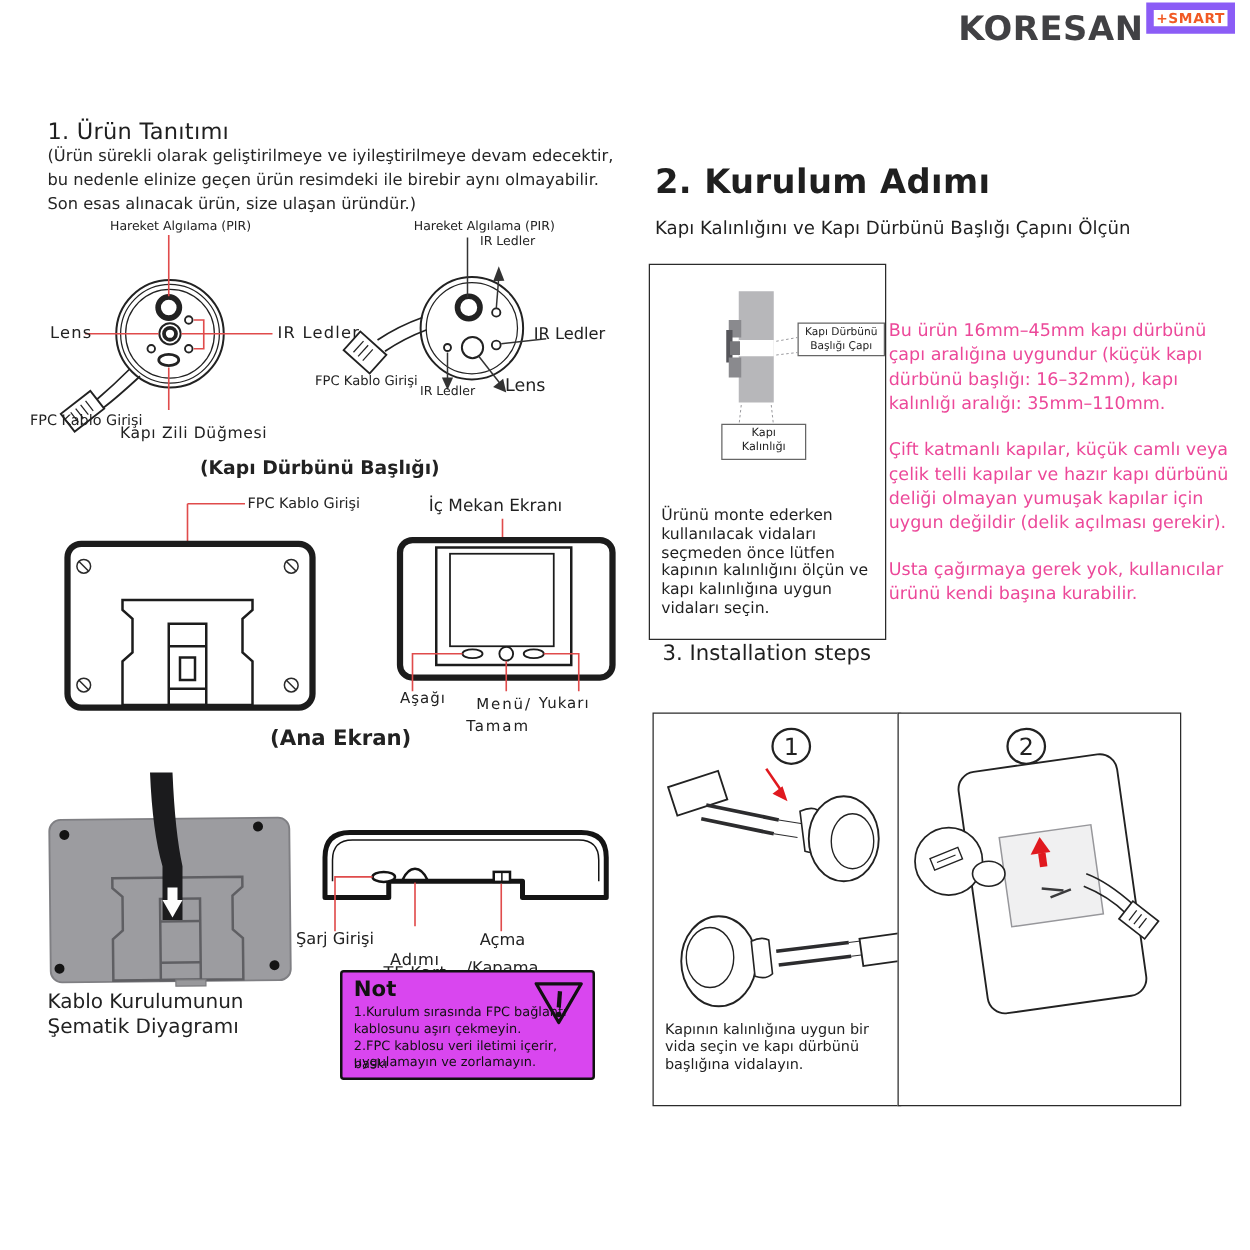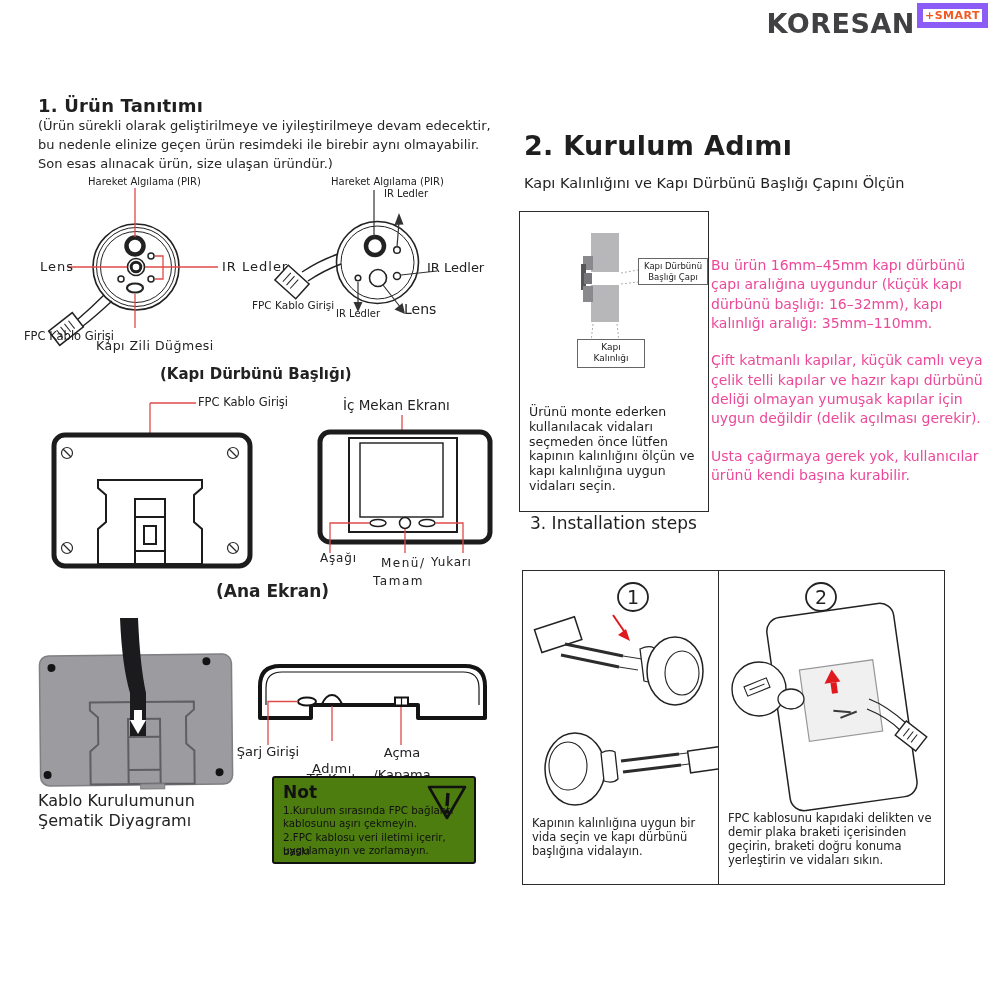--- a/index.html
+++ b/index.html
@@ -2,30 +2,30 @@
 <html><head>
 <meta charset="utf-8">
 <style>
   html,body{margin:0;padding:0;background:#fff;}
   .page{position:relative;width:1000px;height:1000px;background:#ffffff;
         font-family:"DejaVu Sans","Liberation Sans",sans-serif;color:#1f1f1f;overflow:hidden;}
   .abs{position:absolute;}
   .lbl{position:absolute;color:#222;white-space:nowrap;line-height:1.1;}
   .ctr{text-align:center;}
   h1,h2,h3,p{margin:0;padding:0;}
-  .s1-title{font-size:18px;font-weight:700;letter-spacing:.2px;}
+  .s1-title{font-size:18px;font-weight:400;letter-spacing:.2px;}
   .s2-title{font-size:27px;font-weight:800;letter-spacing:.3px;}
   .s3-title{font-size:17px;font-weight:500;}
   .intro{font-size:13px;line-height:1.45;color:#262626;}
   .body-par{font-size:14px;line-height:1.38;color:#ec4899;}
   .cap{font-weight:700;}
   .box{position:absolute;border:1.5px solid #2b2b2b;background:#fff;}
   .panel{position:absolute;border:1.5px solid #2b2b2b;background:#fff;}
   .panel-cap{position:absolute;font-size:11.5px;line-height:1.22;color:#222;}
-  .note-box{position:absolute;background:#4d7c0f;border:2.2px solid #111;border-radius:3px;}
+  .note-box{position:absolute;background:#d946ef;border:2.2px solid #111;border-radius:3px;}
   .note-title{font-size:17px;font-weight:700;line-height:1;color:#111;}
   .note-line{font-size:10.3px;line-height:1.32;color:#111;font-weight:500;}
   .mini-tag{position:absolute;border:1px solid #666;background:#fff;font-size:8.5px;
             line-height:1.25;text-align:center;padding:2px 1px;color:#222;}
   .logo-brand{font-size:27px;font-weight:700;color:#414144;letter-spacing:.5px;}
   .logo-suffix{font-size:11px;font-weight:700;color:#f15a24;vertical-align:14px;
                border:6px solid #8b5cf6;padding:0 2px;margin-left:2px;letter-spacing:.5px;}
   svg{position:absolute;overflow:visible;}
   svg text{font-family:"DejaVu Sans","Liberation Sans",sans-serif;}
 </style>
@@ -319,16 +319,15 @@
       <ellipse cx="72" cy="128" rx="13" ry="10" fill="#fff" stroke="#222" stroke-width="1.3"></ellipse>
       <path d="M150,128 C166,134 178,144 188,153" fill="none" stroke="#222" stroke-width="1.3"></path>
       <path d="M148,138 C163,144 174,152 182,160" fill="none" stroke="#222" stroke-width="1.3"></path>
       <g transform="translate(192,165) rotate(38)" stroke="#222" fill="#fff">
         <rect x="-13" y="-9" width="26" height="18" stroke-width="1.4"></rect>
         <line x1="-6" y1="-5" x2="-6" y2="5" stroke-width="1"></line>
         <line x1="-1" y1="-5" x2="-1" y2="5" stroke-width="1"></line>
         <line x1="4" y1="-5" x2="4" y2="5" stroke-width="1"></line>
       </g>
     </svg>
-    <p class="panel-cap" style="left:9px;top:240px;width:208px;">FPC kablosunu kapıdaki delikten ve demir plaka braketi içerisinden geçirin, braketi doğru konuma yerleştirin ve vidaları sıkın.</p>
   </div>
 
 </div>
 
 </body></html>

